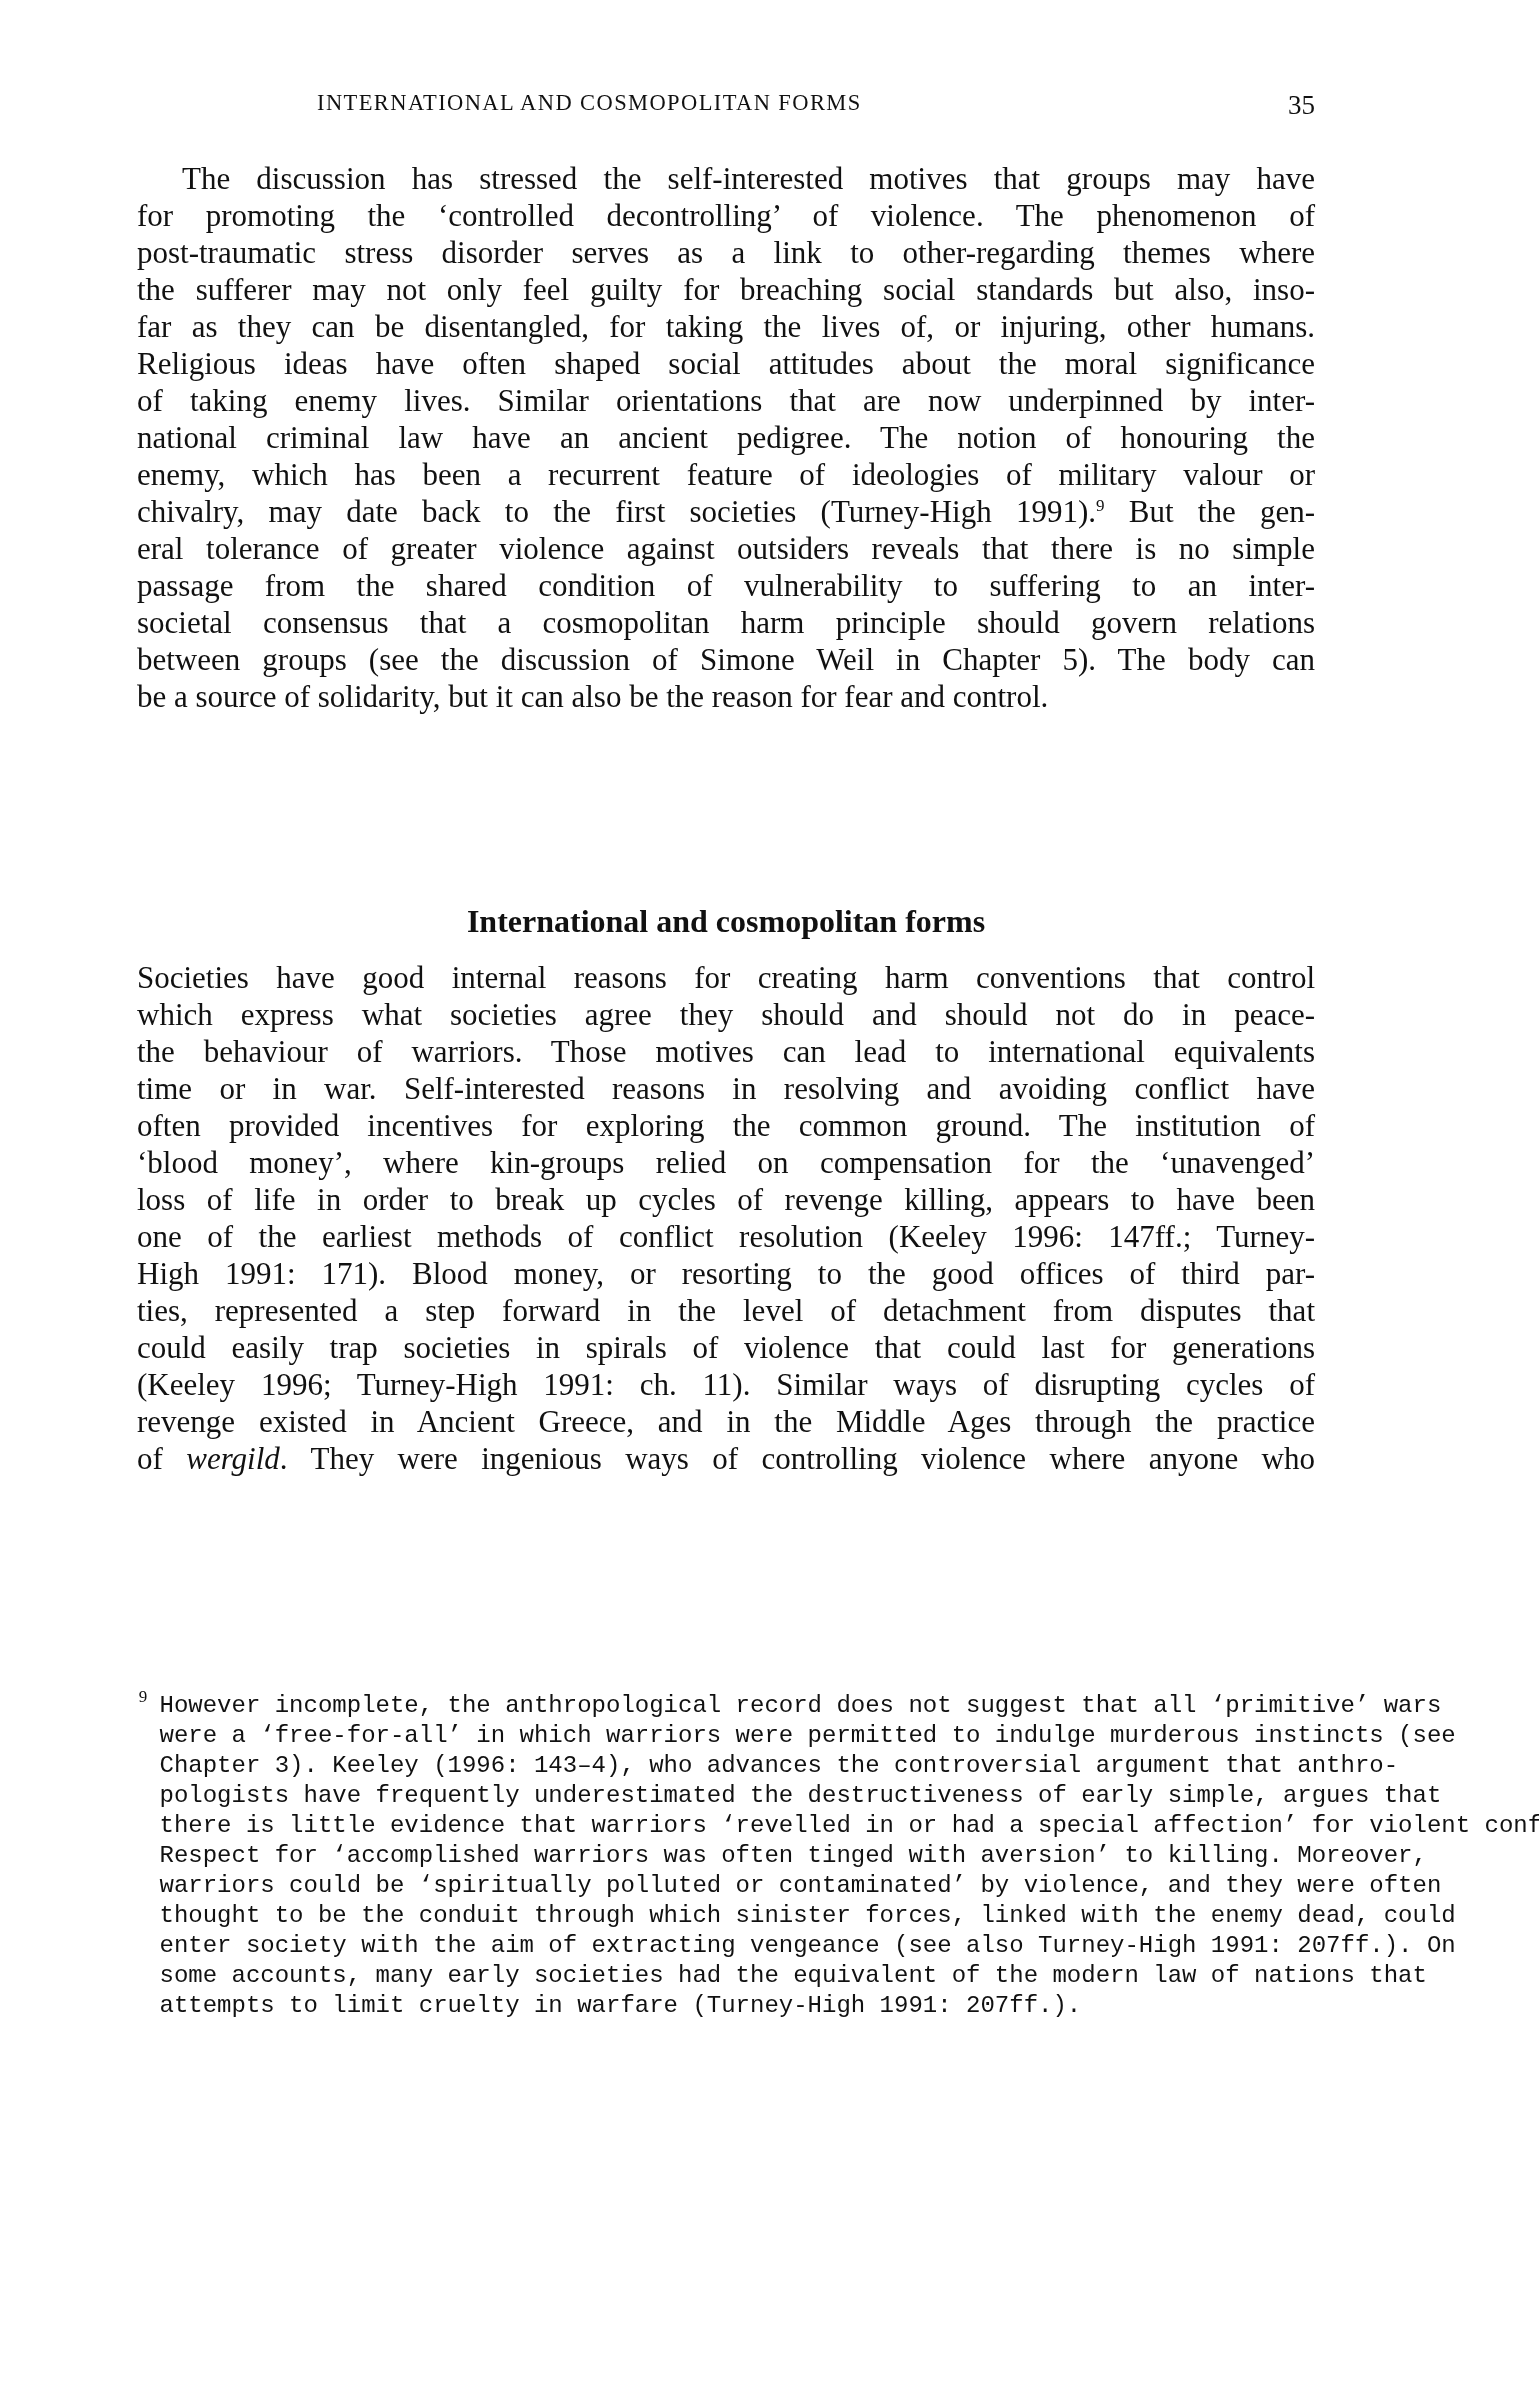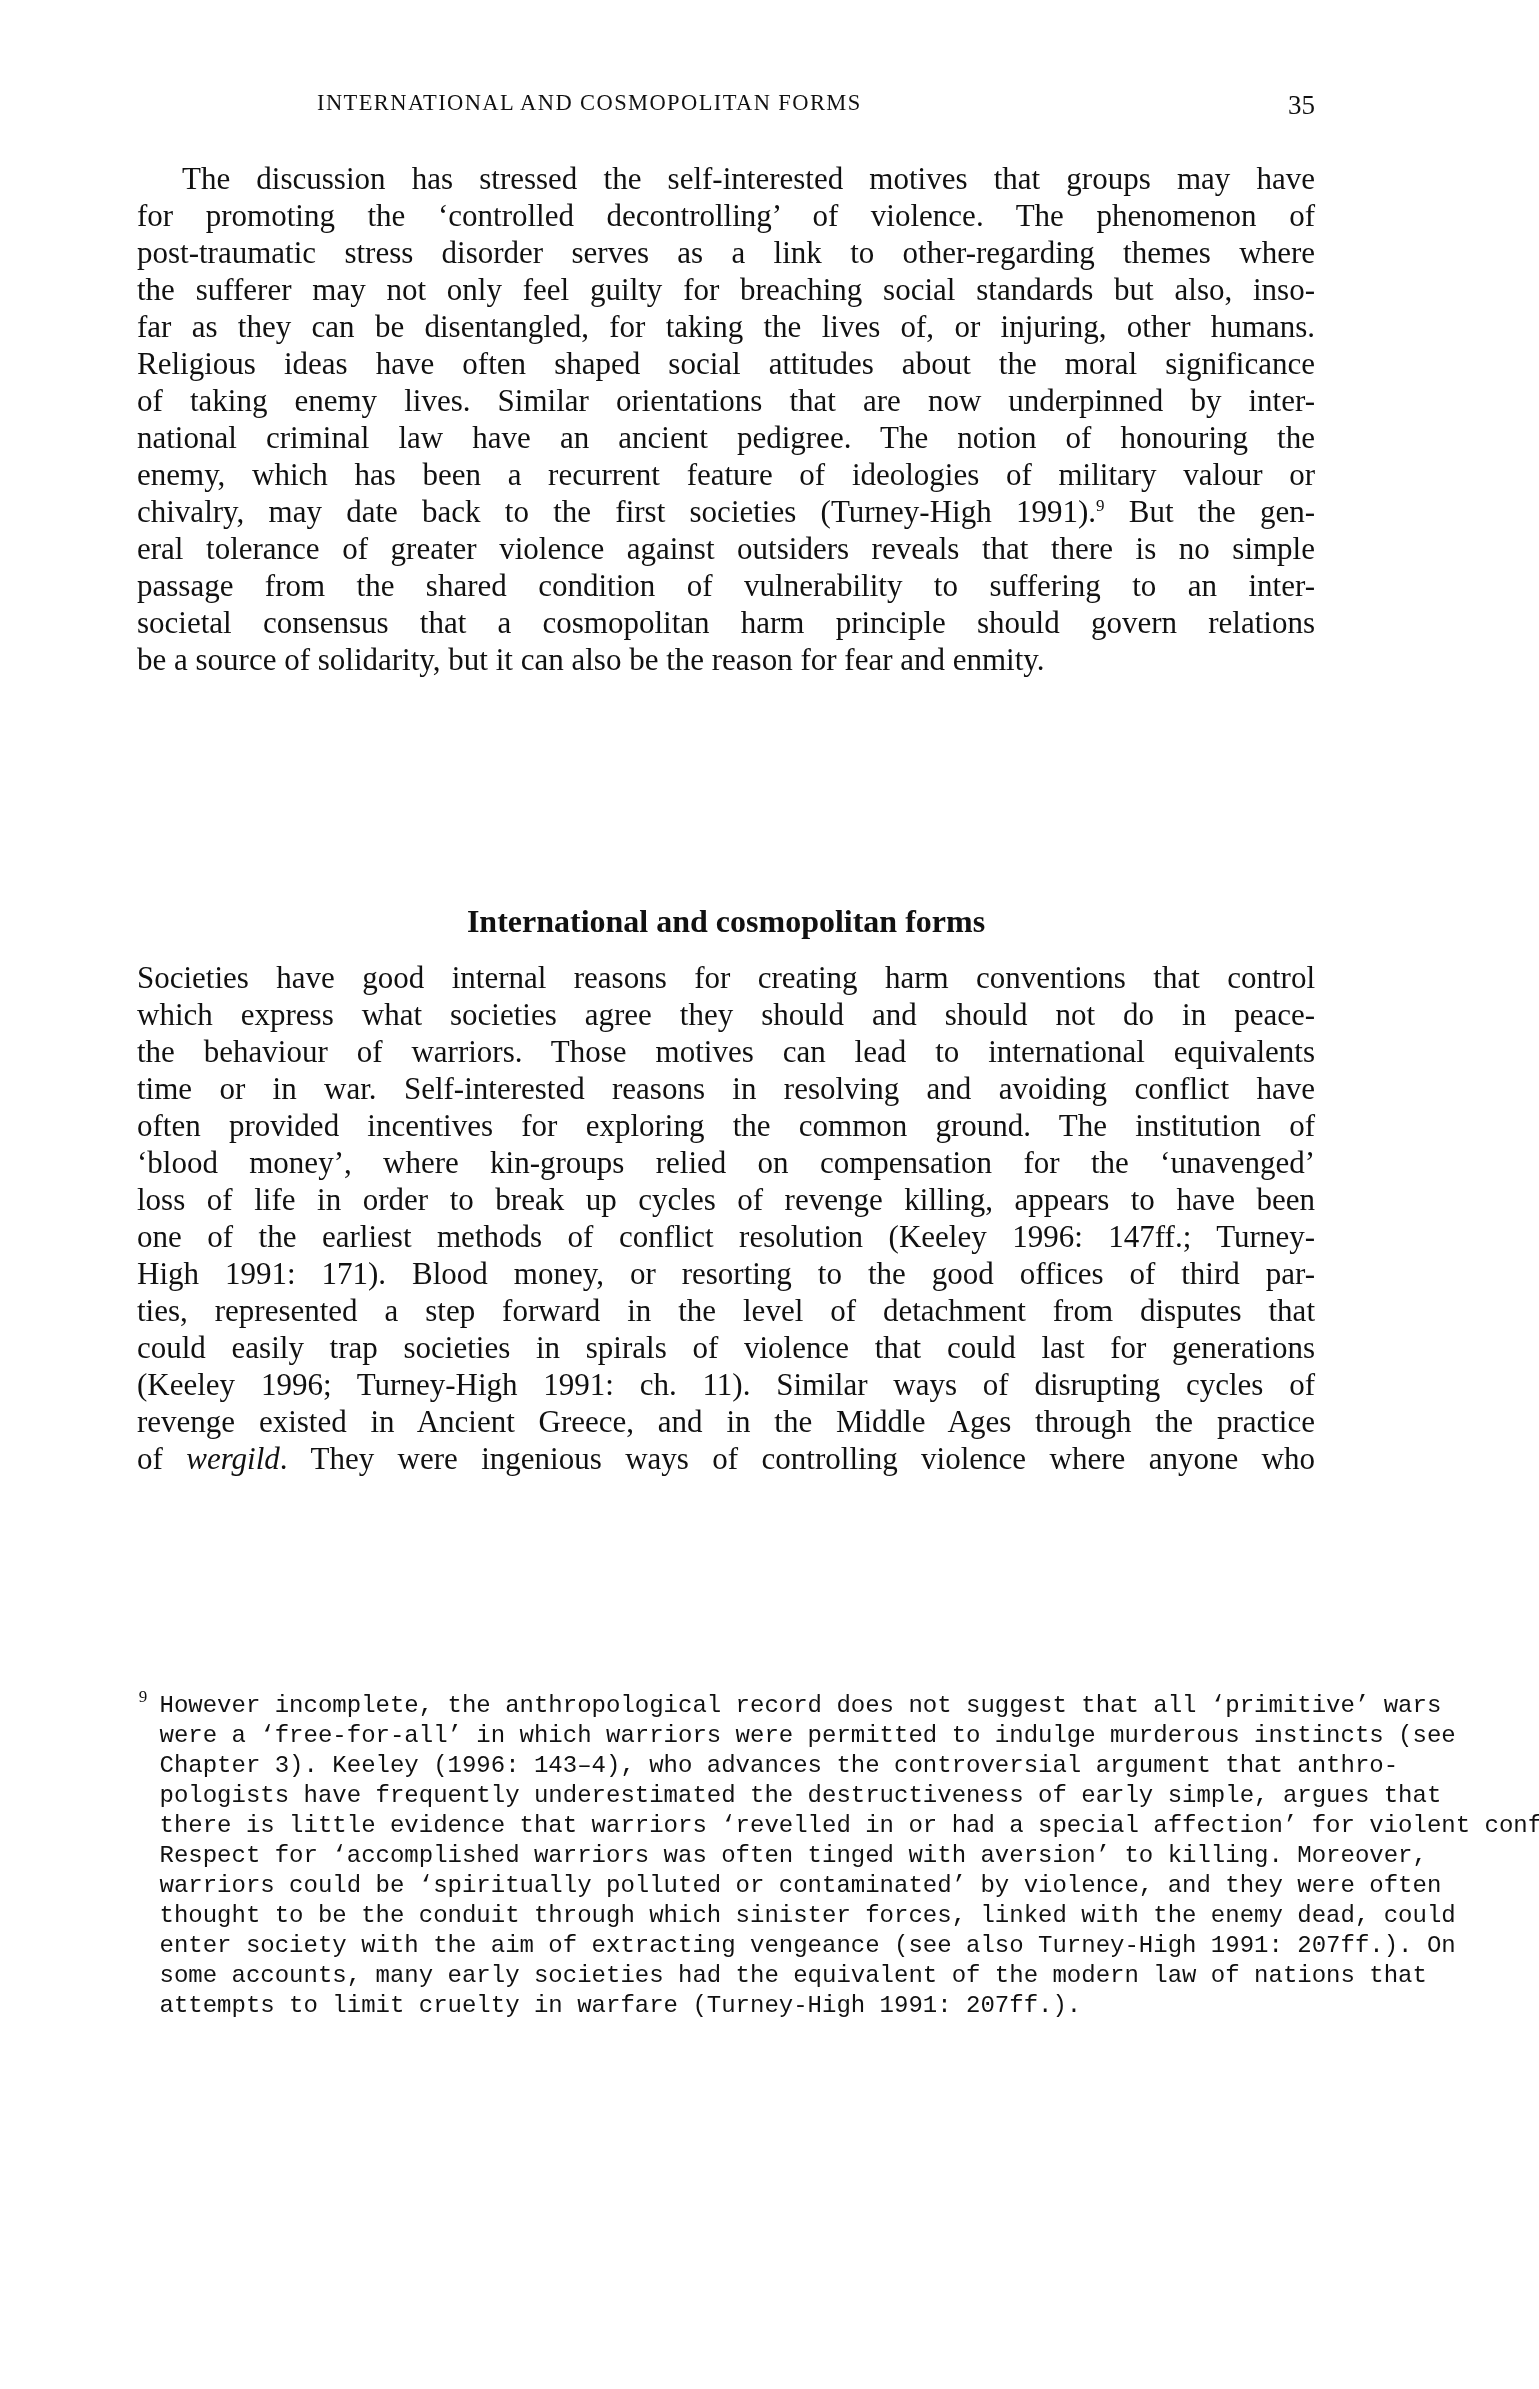--- a/index.html
+++ b/index.html
@@ -37,21 +37,22 @@
   <span class="line">the sufferer may not only feel guilty for breaching social standards but also, inso-</span>
   <span class="line">far as they can be disentangled, for taking the lives of, or injuring, other humans.</span>
   <span class="line">Religious ideas have often shaped social attitudes about the moral significance</span>
   <span class="line">of taking enemy lives. Similar orientations that are now underpinned by inter-</span>
   <span class="line">national criminal law have an ancient pedigree. The notion of honouring the</span>
   <span class="line">enemy, which has been a recurrent feature of ideologies of military valour or</span>
   <span class="line"><span>chivalry, may date back to the first societies (Turney-High 1991).</span><sup>9</sup><span> But the gen-</span></span>
   <span class="line">eral tolerance of greater violence against outsiders reveals that there is no simple</span>
   <span class="line">passage from the shared condition of vulnerability to suffering to an inter-</span>
   <span class="line">societal consensus that a cosmopolitan harm principle should govern relations</span>
-  <span class="line last">be a source of solidarity, but it can also be the reason for fear and enmity.</span>
+  <span class="line">between groups (see the discussion of Simone Weil in Chapter 5). The body can</span>
+  <span class="line last">be a source of solidarity, but it can also be the reason for fear and control.</span>
 </div>
 
 <div class="section-heading">International and cosmopolitan forms</div>
 
 <div class="body-block" style="top:959px;">
   <span class="line">Societies have good internal reasons for creating harm conventions that control</span>
   <span class="line">which express what societies agree they should and should not do in peace-</span>
   <span class="line">the behaviour of warriors. Those motives can lead to international equivalents</span>
   <span class="line">time or in war. Self-interested reasons in resolving and avoiding conflict have</span>
   <span class="line">often provided incentives for exploring the common ground. The institution of</span>

